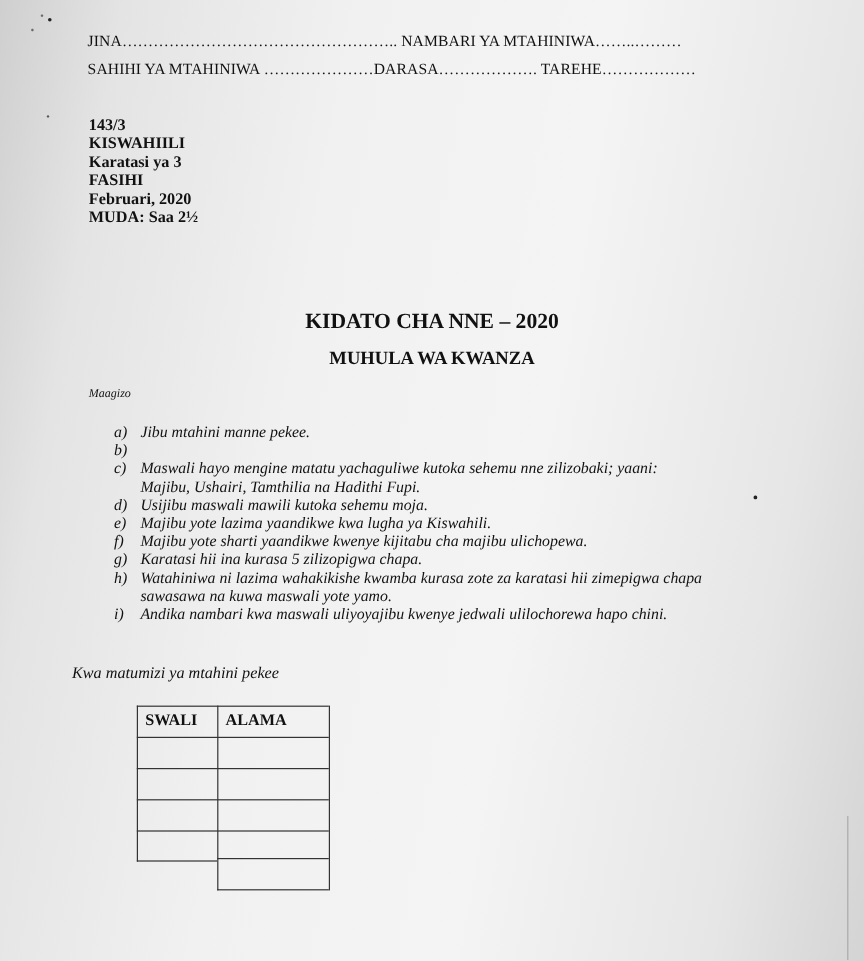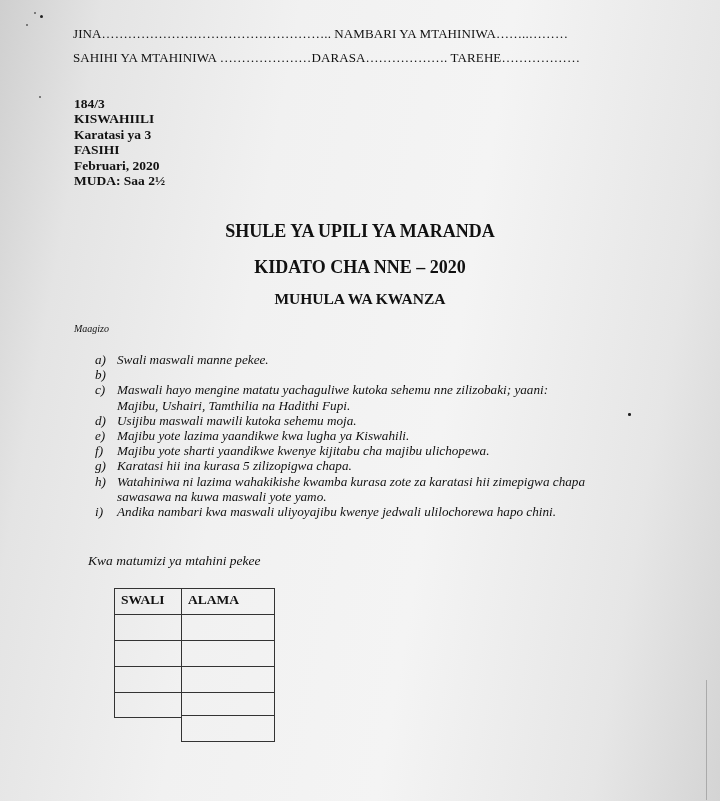--- a/index.html
+++ b/index.html
@@ -17,21 +17,21 @@
   .title { left: 0; width: 720px; text-align: center; font-weight: bold; }
   .t1 { top: 221px; font-size: 18px; }
   .t2 { top: 257px; font-size: 18px; }
   .t3 { top: 290px; font-size: 15.5px; }
   .maagizo { left: 74px; top: 323px; font-style: italic; font-size: 10px; }
   .instr { left: 95px; top: 352px; font-style: italic; font-size: 13.2px; line-height: 15.2px; }
   .instr .row { display: flex; white-space: nowrap; }
   .instr .lbl { width: 22px; flex: none; }
   .instr .cont { padding-left: 22px; white-space: nowrap; }
   .instr b { font-weight: normal; }
-  .examiner { left: 88px; top: 553px; font-style: italic; font-size: 13.5px; font-family: Liberation Serif, serif; }
+  .examiner { left: 60px; top: 553px; font-style: italic; font-size: 13.5px; font-family: Liberation Serif, serif; }
   .grid-line { position: absolute; background: #333; }
   .tbl-head { position: absolute; font-weight: bold; font-size: 13.5px; }
   .speck { position: absolute; background: #222; border-radius: 50%; }
   .edge { position: absolute; left: 706px; top: 680px; width: 1px; height: 120px; background: #aaa; }
 </style>
 </head>
 <body>
 
 <div class="page">
 
@@ -47,38 +47,37 @@
     <span>NAMBARI YA MTAHINIWA</span><span>……..………</span>
   </div>
 
   <div class="abs hdr-line" style="left:73px;top:50px;">
     <span>SAHIHI YA MTAHINIWA</span>
     <span>…………………</span><span>DARASA</span><span>……………….</span>
     <span>TAREHE</span><span>………………</span>
   </div>
 
   <div class="abs meta">
-    <div>184/3</div>
+    <div>143/3</div>
     <div>KISWAHIILI</div>
     <div>Karatasi ya 3</div>
     <div>FASIHI</div>
     <div>Februari,  2020</div>
     <div>MUDA: Saa 2½</div>
   </div>
 
-  <div class="abs title t1">SHULE YA UPILI YA MARANDA</div>
   <div class="abs title t2">KIDATO CHA NNE – 2020</div>
   <div class="abs title t3">MUHULA WA KWANZA</div>
 
   <div class="abs maagizo">Maagizo</div>
 
   <div class="abs instr">
     <div class="row">
       <span class="lbl">a)</span>
-      <span><span>Swali maswali </span><b>manne</b><span> pekee.</span></span>
+      <span><span>Jibu mtahini </span><b>manne</b><span> pekee.</span></span>
     </div>
     <div class="row">
       <span class="lbl">b)</span>
     </div>
     <div class="row">
       <span class="lbl">c)</span>
       <span>Maswali hayo mengine matatu yachaguliwe kutoka sehemu nne zilizobaki; yaani:</span>
     </div>
     <div class="cont">Majibu, Ushairi, Tamthilia na Hadithi Fupi.</div>
     <div class="row">

